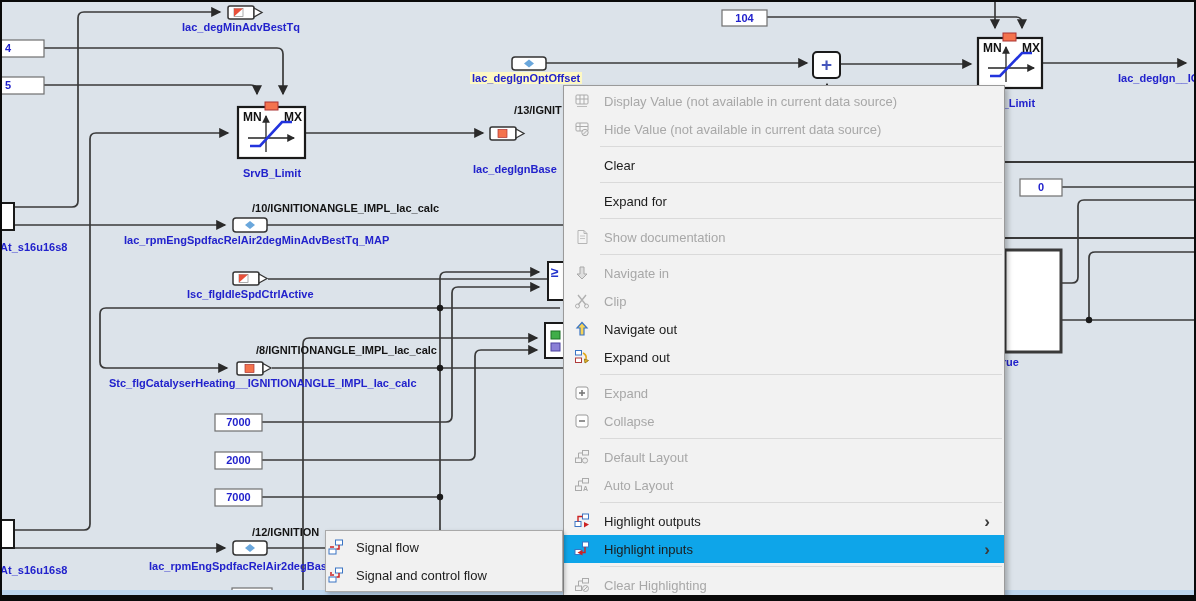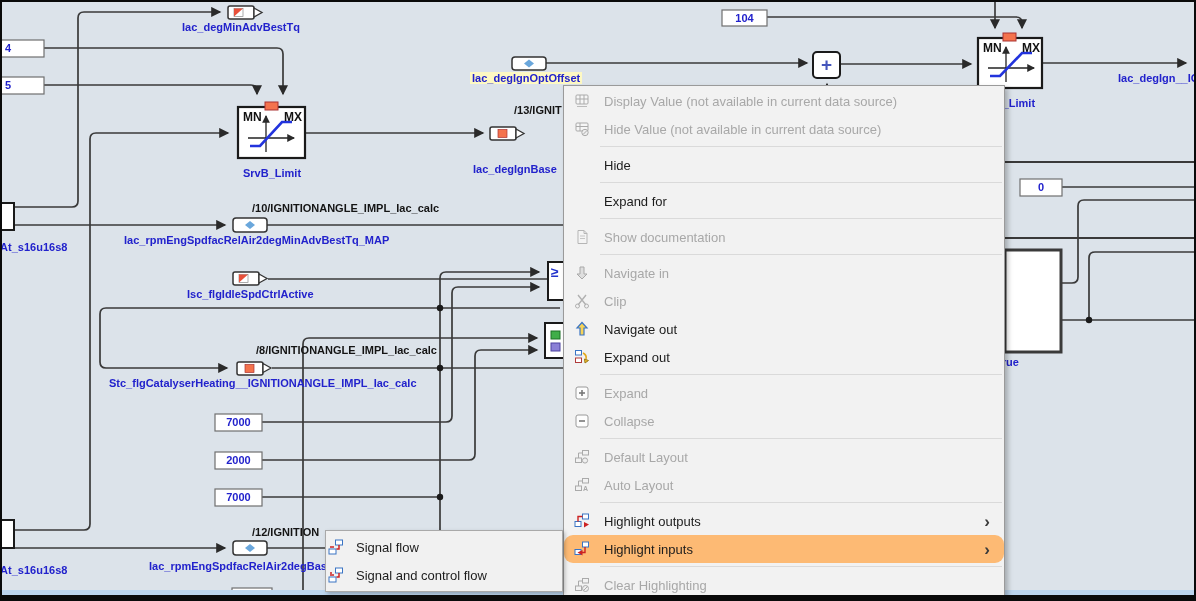--- a/index.html
+++ b/index.html
@@ -25,21 +25,21 @@
   
   #menu{position:absolute;left:563px;top:85px;width:442px;height:516px;
         background:#f2f2f2;border:1px solid #9a9a9a;box-sizing:border-box;
         box-shadow:3px 3px 5px rgba(0,0,0,.25);z-index:20;padding-top:1px;}
   .mi{height:28px;display:flex;align-items:center;padding-left:8px;
       font-size:13px;color:#1c1c1c;cursor:default;}
   .mi .ico{width:20px;height:16px;margin-right:12px;flex:0 0 20px;
            display:flex;align-items:center;justify-content:center;}
   .mi .lbl{white-space:nowrap;}
   .mi.dis{color:#a8a8a8;}
-  .mi.hl{background:#fdba74;border-radius:9px;}
+  .mi.hl{background:#0ea5e9;}
   .mi .arr{margin-left:auto;margin-right:14px;font-size:17px;line-height:1;
            color:#3c3c3c;font-weight:bold;}
   .sep{height:8px;position:relative;}
   .sep::after{content:"";position:absolute;left:36px;right:2px;top:3px;
               border-top:1px solid #dadada;}
   
   #submenu{position:absolute;left:325px;top:530px;width:238px;height:62px;
            background:#f1f1f1;border:1px solid #a9a9a9;box-sizing:border-box;
            box-shadow:2px 2px 4px rgba(0,0,0,.25);z-index:30;padding-top:2px;}
   #submenu .mi{padding-left:0;}
@@ -251,21 +251,21 @@
           <line x1="9" y1="13.5" x2="13" y2="9.5" stroke="#aaa"></line>
         </svg>
     </span>
     <span class="lbl">Hide Value (not available in current data source)</span>
   </div>
 
   <div class="sep"></div>
 
   <div class="mi">
     <span class="ico"></span>
-    <span class="lbl">Hide</span>
+    <span class="lbl">Clear</span>
   </div>
 
   <div class="sep"></div>
 
   <div class="mi">
     <span class="ico"></span>
     <span class="lbl">Expand for</span>
   </div>
 
   <div class="sep"></div>

